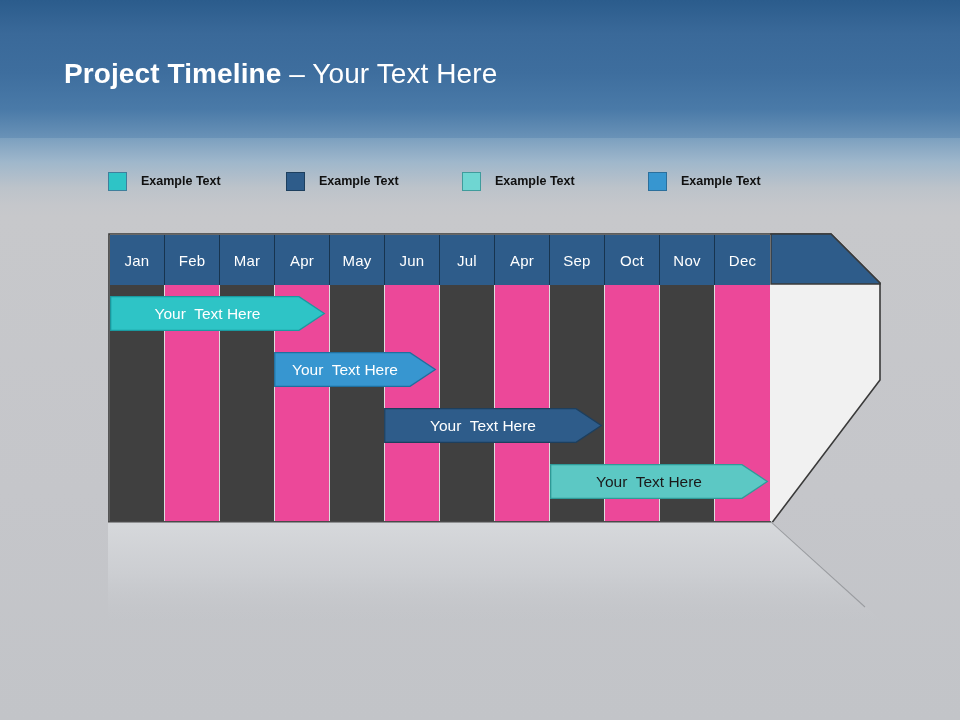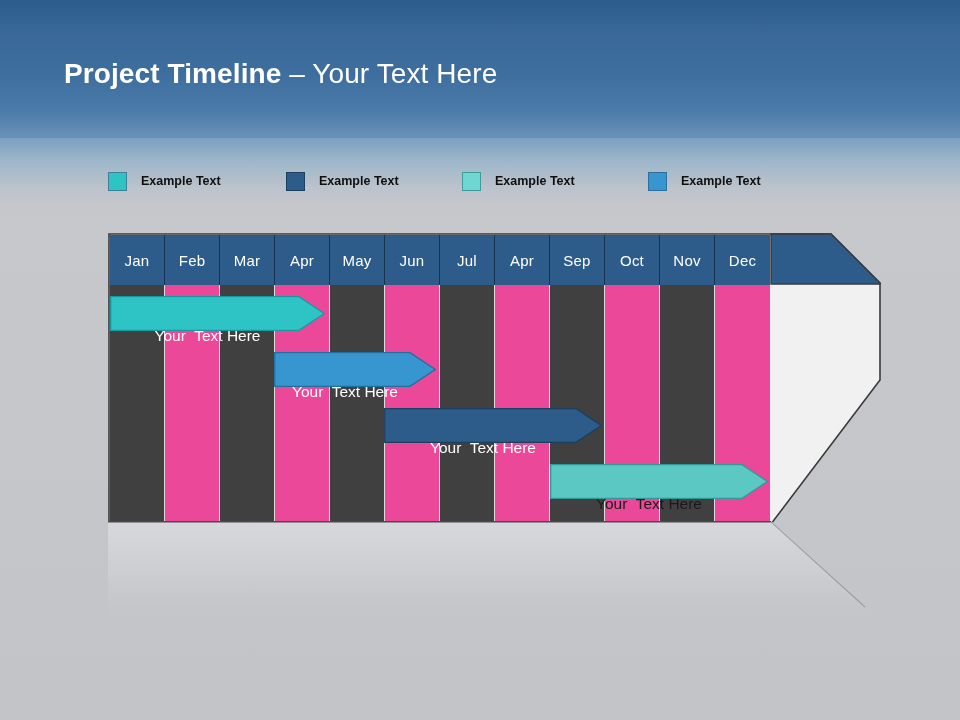--- a/index.html
+++ b/index.html
@@ -160,21 +160,20 @@
     position: absolute;
     left: 0;
     top: 0;
     height: 35px;
     display: flex;
     align-items: center;
     justify-content: center;
     font-size: 15.5px;
     white-space: pre;
     pointer-events: none;
-    margin-top: 22px;
   }
 
   
   #reflection {
     position: absolute;
     left: 108px;
     top: 521px;
     width: 772px;
     height: 100px;
   }

